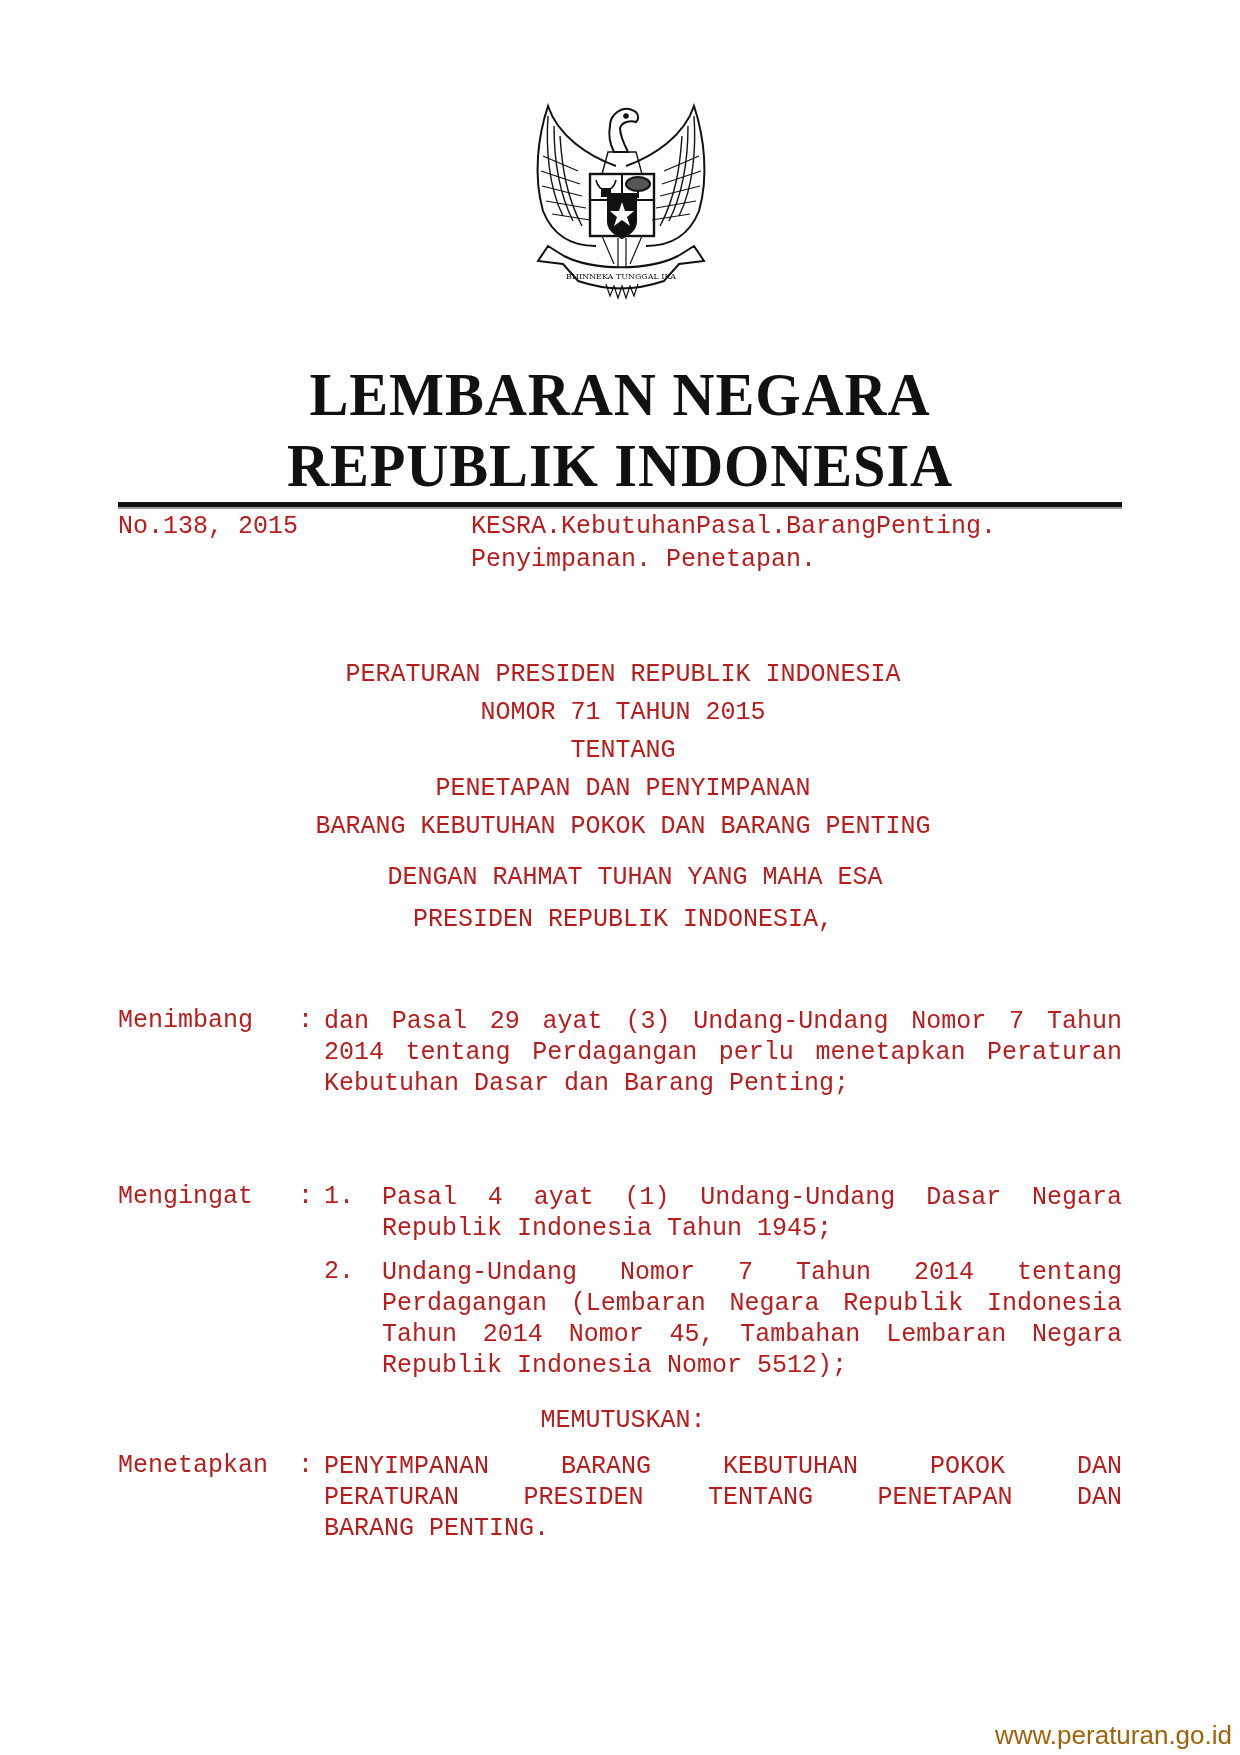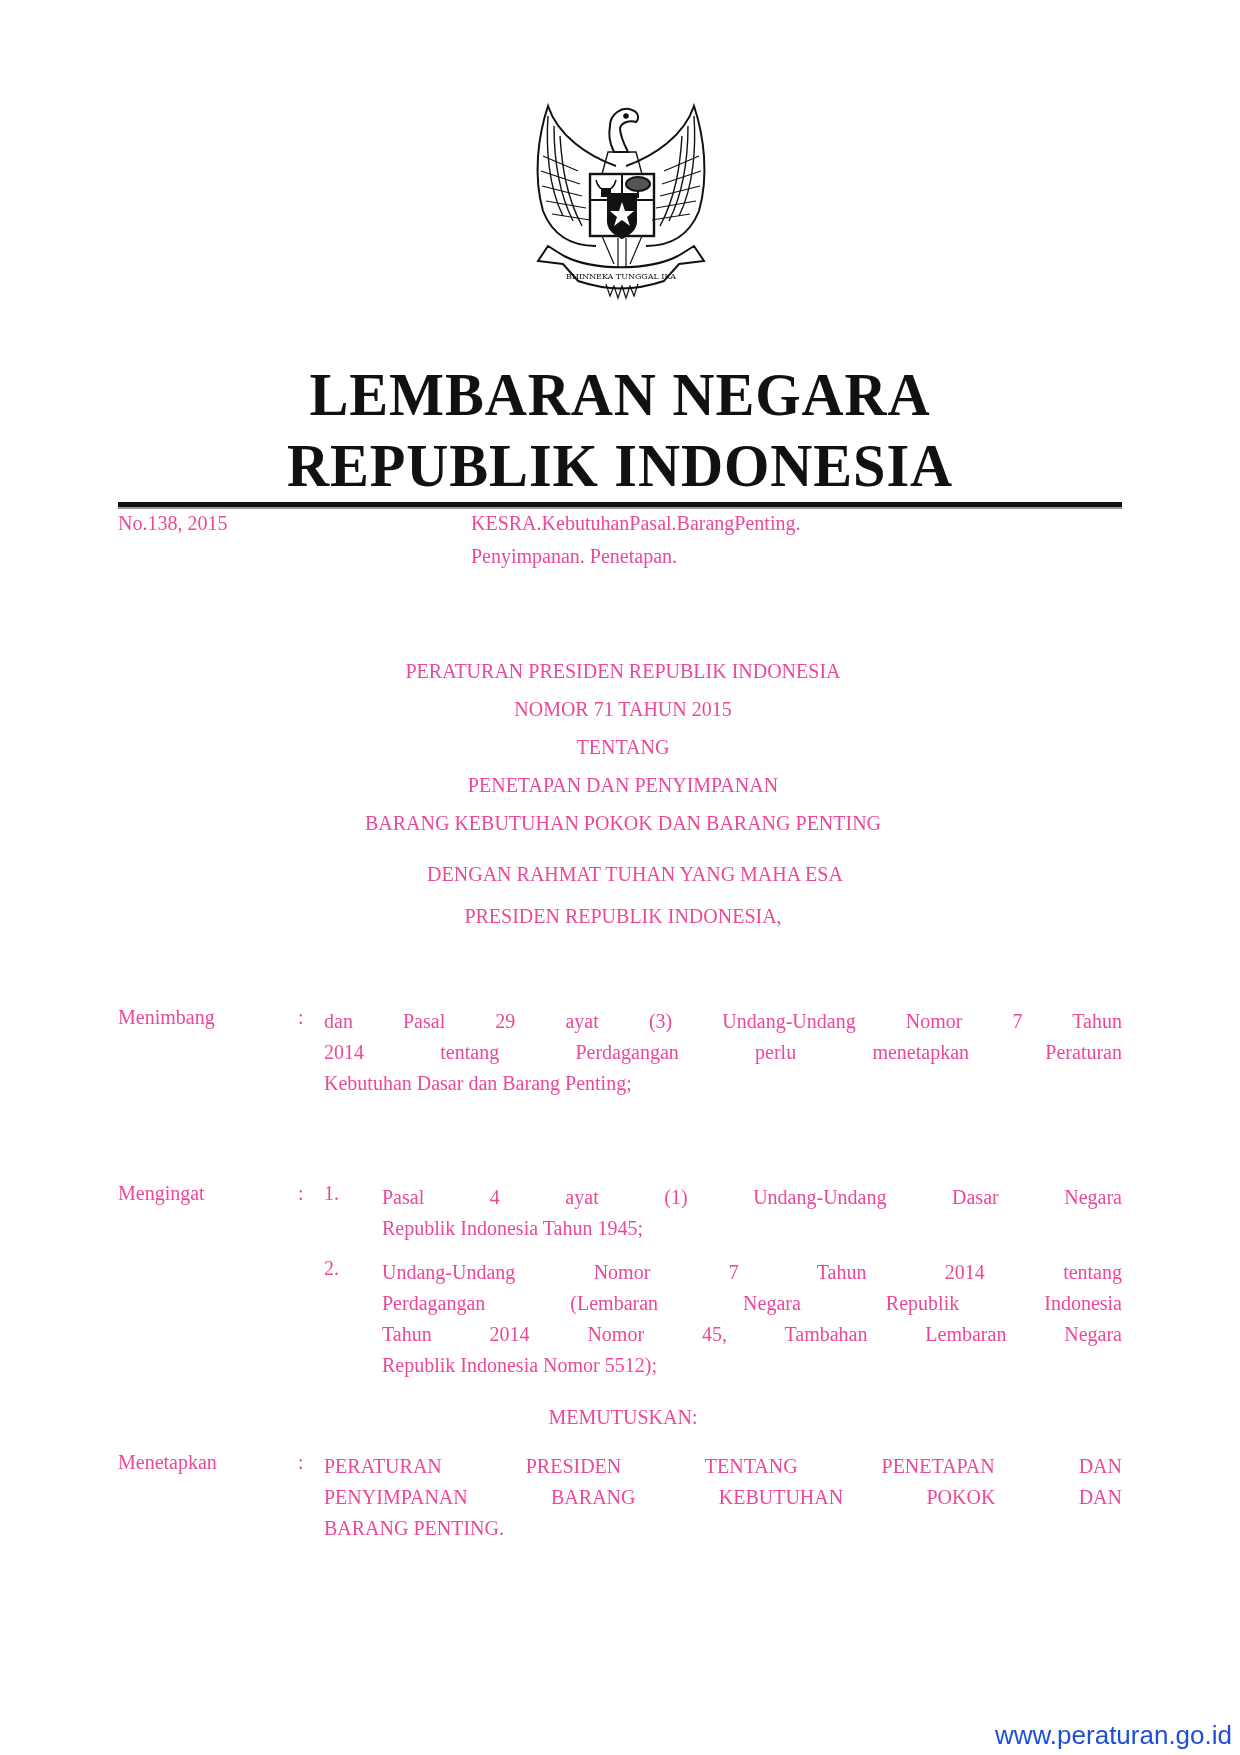--- a/index.html
+++ b/index.html
@@ -7,27 +7,27 @@
          font-family: "DejaVu Serif", "Liberation Serif", serif; color: #111; }
   .emblem { position: absolute; left: 518px; top: 96px; width: 206px; height: 210px; }
   .masthead { position: absolute; left: 0; width: 1240px; text-align: center;
               font-family: "Liberation Serif", "DejaVu Serif", serif; font-weight: bold;
               font-size: 62px; line-height: 1; letter-spacing: 1px; color: #111;
               transform: scaleX(0.94); transform-origin: center; }
   .mh1 { top: 363px; }
   .mh2 { top: 434px; }
   .rule { position: absolute; left: 118px; width: 1004px; top: 502px; height: 5px; background: #111; }
   .rule2 { position: absolute; left: 118px; width: 1004px; top: 507px; height: 2px; background: #9a9a9a; }
-  .body-txt { font-family: Liberation Serif, serif; font-size: 20px; color: #ec4899; }
+  .body-txt { font-family: Liberation Mono, monospace; font-size: 25px; color: #b91c1c; }
   .abs { position: absolute; }
   .just { text-align: justify; text-align-last: justify; }
   .center { text-align: center; left: 15px; width: 1216px; }
   .ln { line-height: 31px; }
   .footer-url { position: absolute; right: 8px; top: 1720px; font-family: "Liberation Sans", "DejaVu Sans", sans-serif;
-                font-size: 26px; color: #1d4ed8; }
+                font-size: 26px; color: #a16207; }
 </style>
 </head>
 <body>
 
 <div class="emblem">
   <svg viewBox="0 0 206 210" width="206" height="210" xmlns="http://www.w3.org/2000/svg" fill="none" stroke="#111" stroke-width="2">
 
     <path d="M98 70 C70 60,40 40,30 10 C20 40,15 80,25 115 C35 140,55 150,78 150"></path>
     <path d="M30 20 C28 50,30 90,45 120" stroke-width="1.4"></path>
     <path d="M36 30 C36 60,40 95,55 125" stroke-width="1.4"></path>
@@ -113,18 +113,18 @@
   <div class="just">Perdagangan (Lembaran Negara Republik Indonesia</div>
   <div class="just">Tahun 2014 Nomor 45, Tambahan Lembaran Negara</div>
   <div>Republik Indonesia Nomor 5512);</div>
 </div>
 
 <div class="abs body-txt center" style="top:1406px;">MEMUTUSKAN:</div>
 
 <div class="abs body-txt" style="left:118px; top:1451px;">Menetapkan</div>
 <div class="abs body-txt" style="left:298px; top:1451px;">:</div>
 <div class="abs body-txt ln" style="left:324px; top:1451px; width:798px;">
+  <div class="just">PENYIMPANAN BARANG KEBUTUHAN POKOK DAN</div>
   <div class="just">PERATURAN PRESIDEN TENTANG PENETAPAN DAN</div>
-  <div class="just">PENYIMPANAN BARANG KEBUTUHAN POKOK DAN</div>
   <div>BARANG PENTING.</div>
 </div>
 
 <div class="footer-url">www.peraturan.go.id</div>
 
 </body></html>

